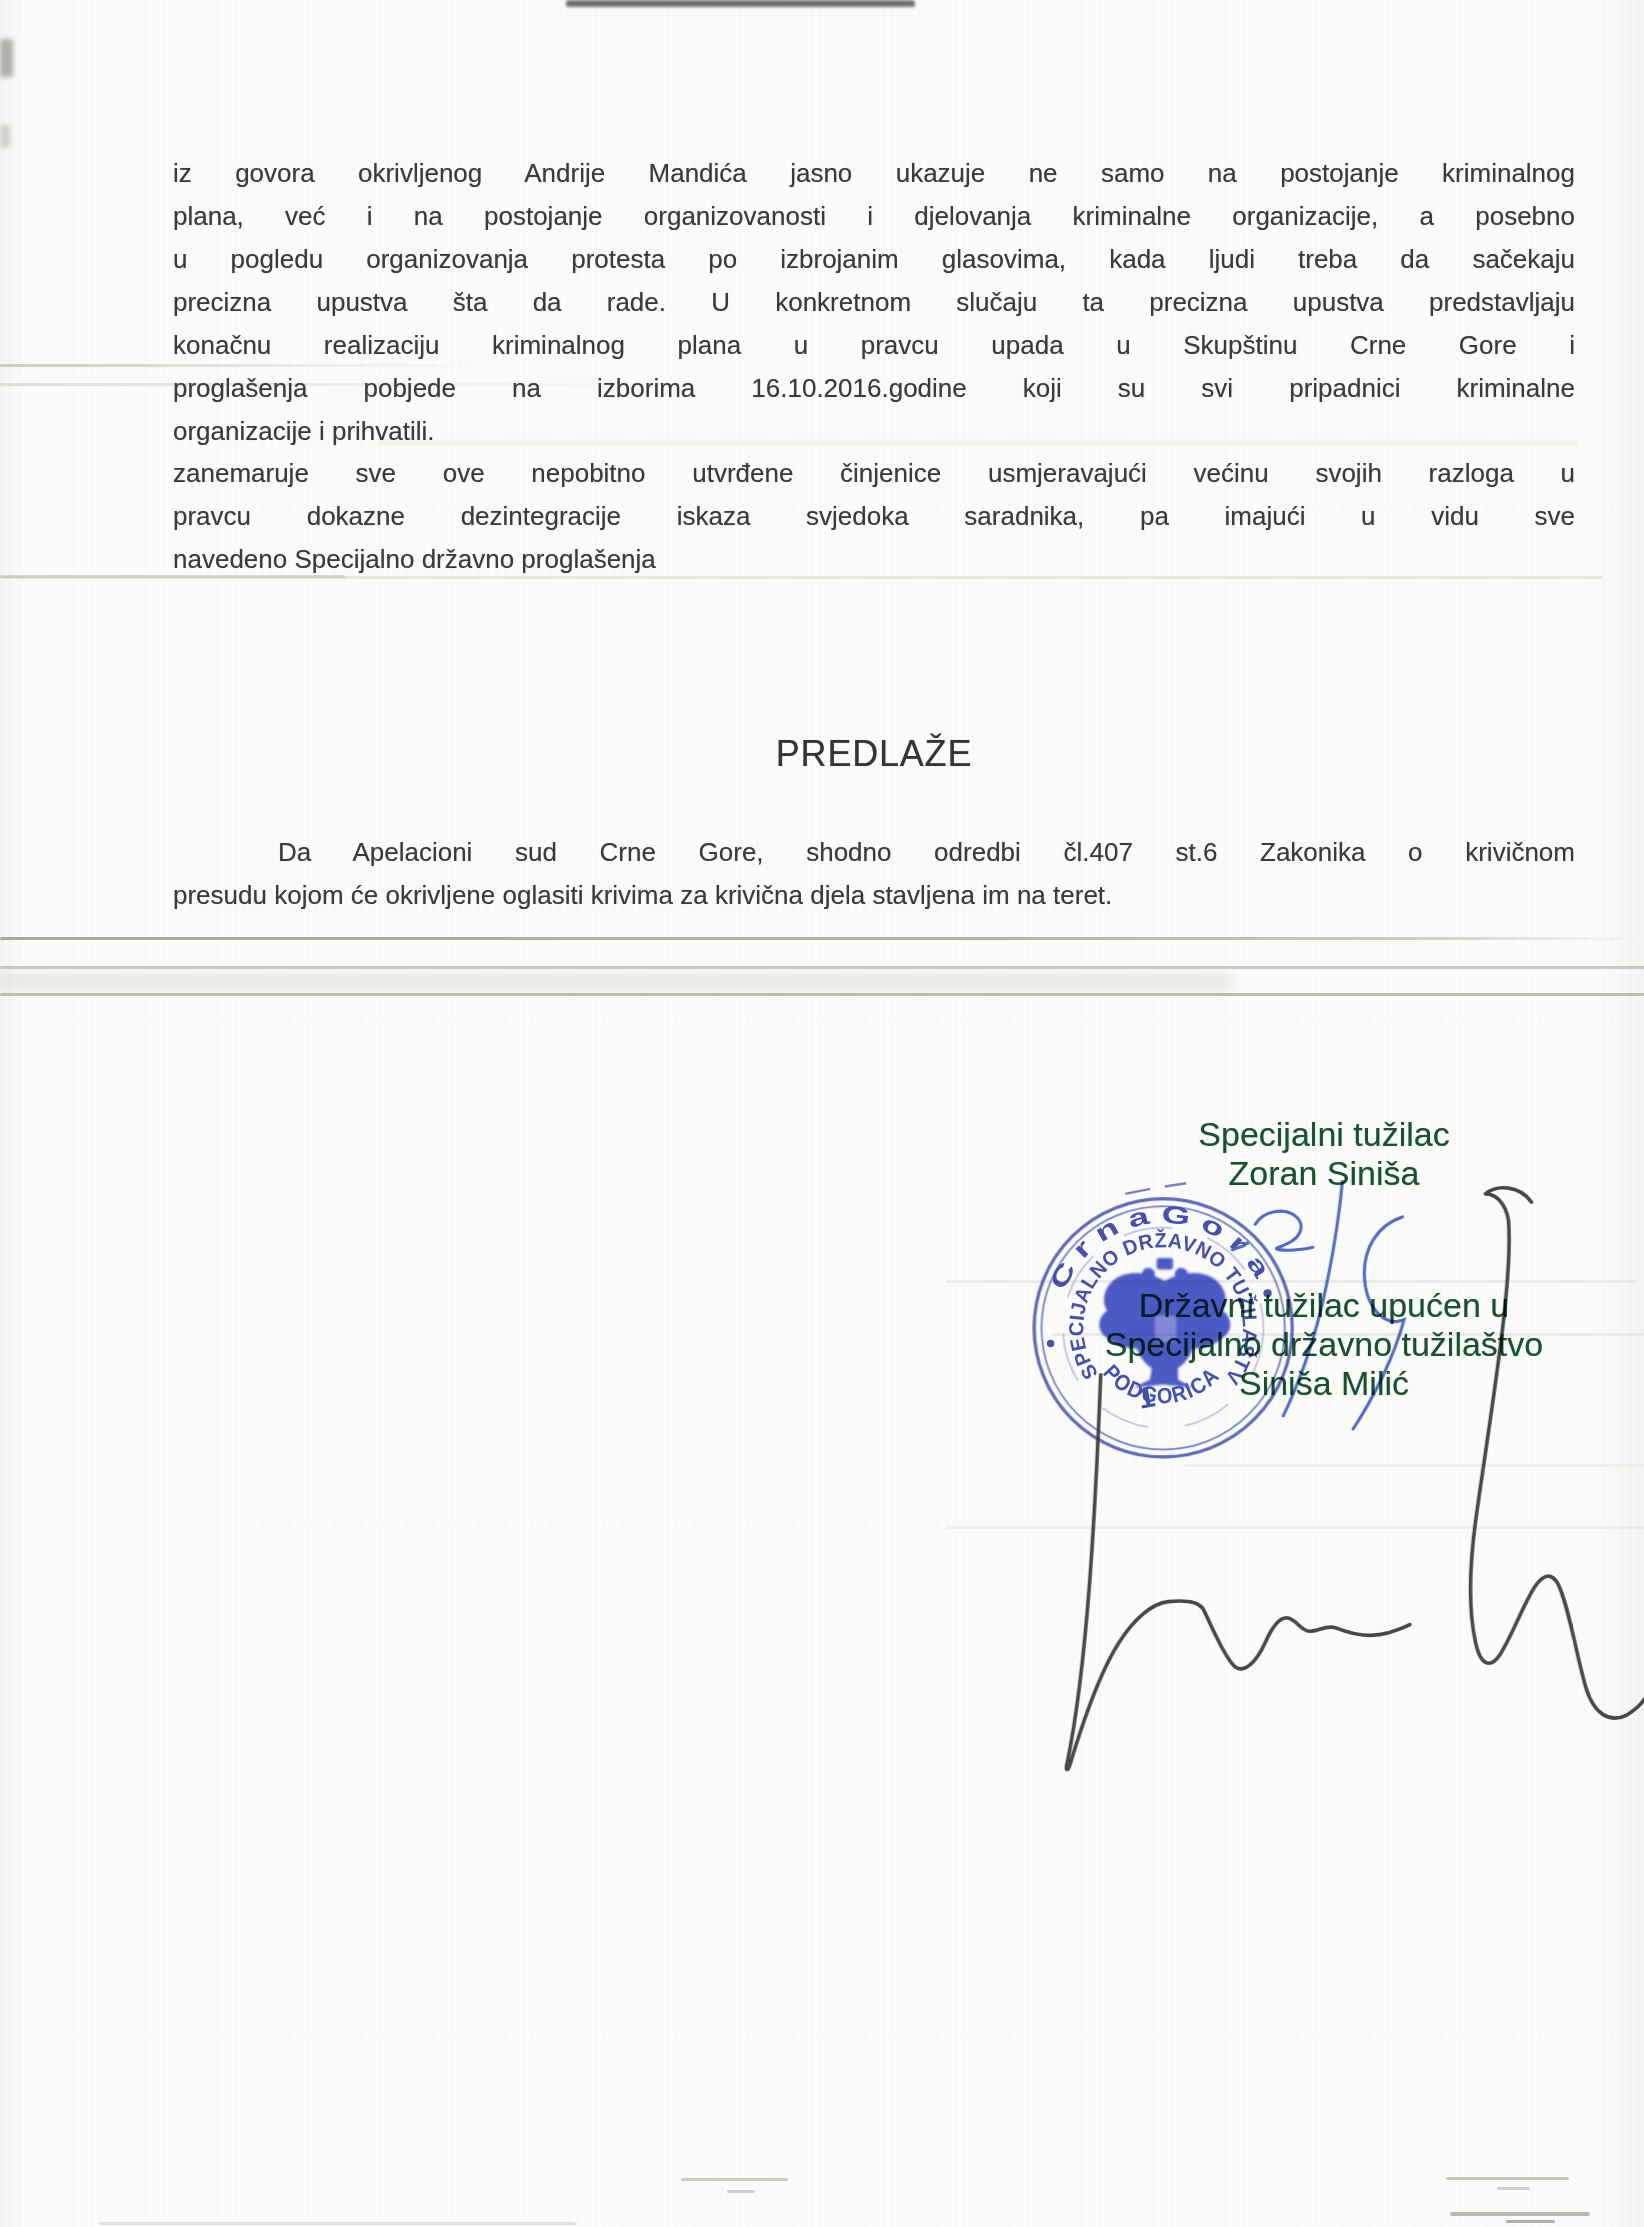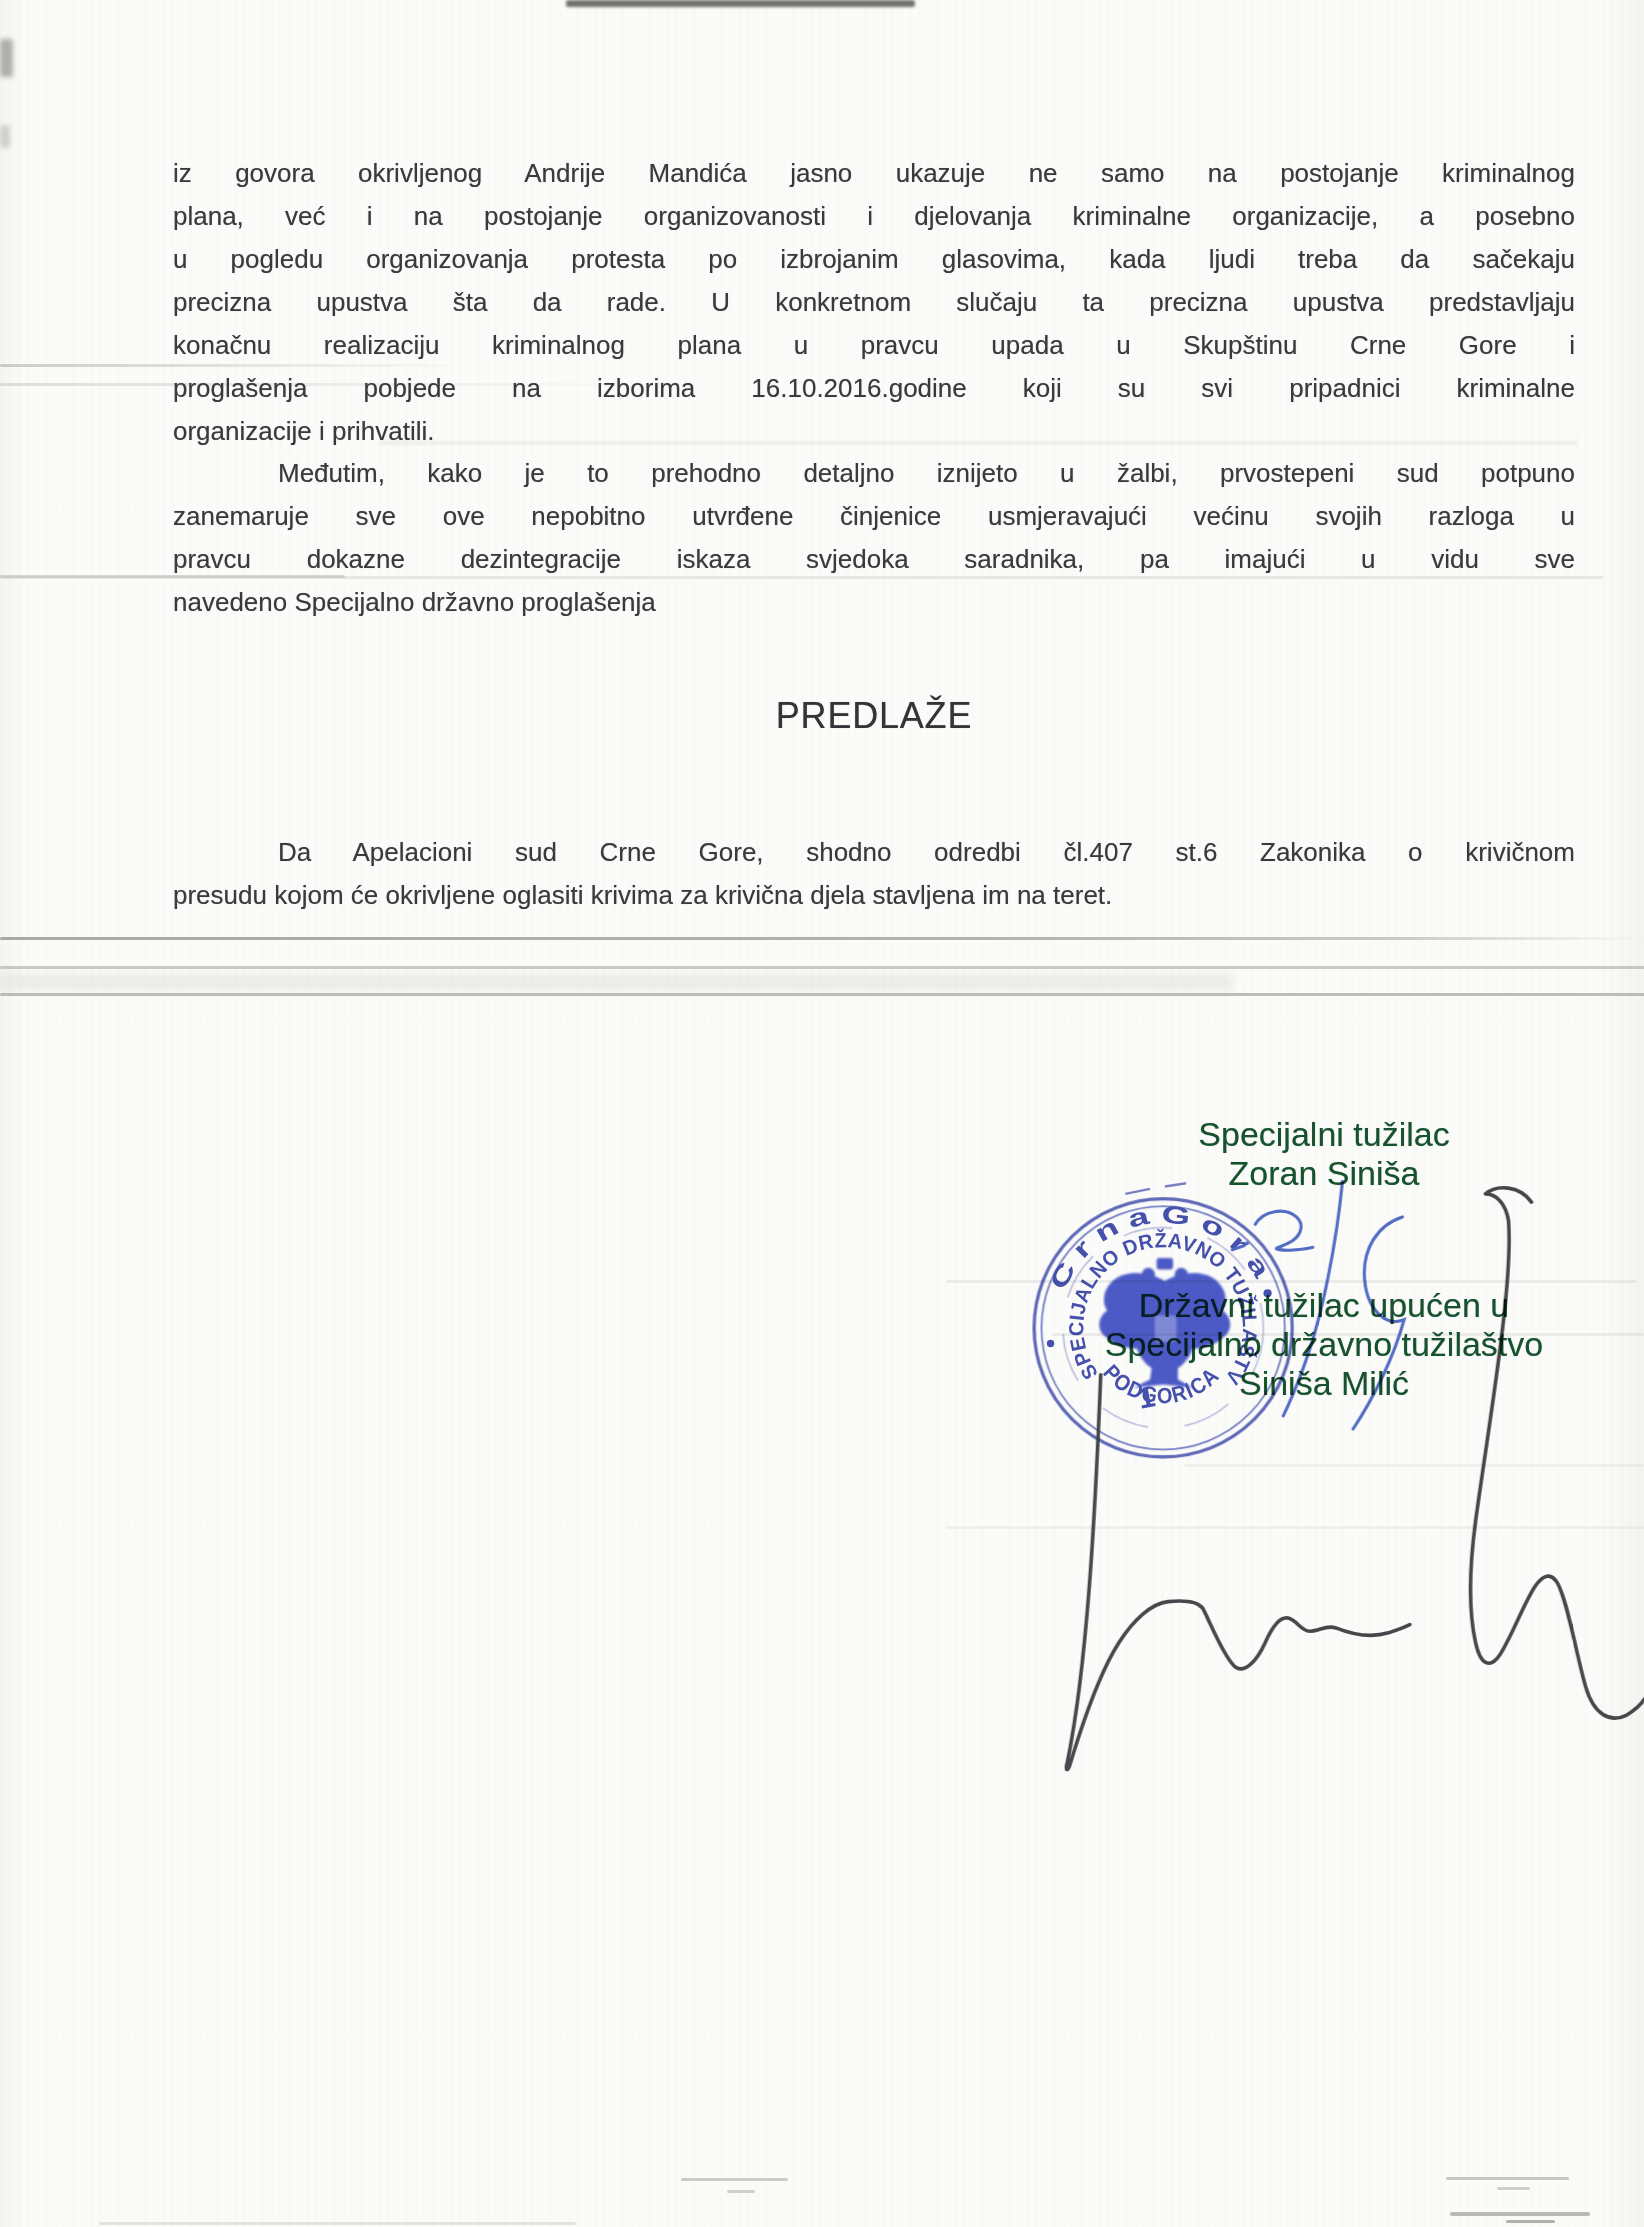--- a/index.html
+++ b/index.html
@@ -70,26 +70,25 @@
     <div class="para" style="top:152px;">
         <div class="line">iz govora okrivljenog Andrije Mandića jasno ukazuje ne samo na postojanje kriminalnog</div>
         <div class="line">plana, već i na postojanje organizovanosti i djelovanja kriminalne organizacije, a posebno</div>
         <div class="line">u pogledu organizovanja protesta po izbrojanim glasovima, kada ljudi treba da sačekaju</div>
         <div class="line">precizna upustva šta da rade. U konkretnom slučaju ta precizna upustva predstavljaju</div>
         <div class="line">konačnu realizaciju kriminalnog plana u pravcu upada u Skupštinu Crne Gore i</div>
         <div class="line">proglašenja pobjede na izborima 16.10.2016.godine koji su svi pripadnici kriminalne</div>
         <div class="line last">organizacije i prihvatili.</div>
       </div>
     <div class="para" style="top:452px;">
-        <div class="line indent">Međutim, kako je to prehodno detaljno iznijeto u žalbi, prvostepeni sud potpuno</div>
         <div class="line">zanemaruje sve ove nepobitno utvrđene činjenice usmjeravajući većinu svojih razloga u</div>
         <div class="line">pravcu dokazne dezintegracije iskaza svjedoka saradnika, pa imajući u vidu sve</div>
         <div class="line last">navedeno Specijalno državno proglašenja</div>
       </div>
-    <div class="heading" style="top:695px;">PREDLAŽE</div>
+    <div class="heading" style="top:733px;">PREDLAŽE</div>
     <div class="para" style="top:831px;">
         <div class="line indent">Da Apelacioni sud Crne Gore, shodno odredbi čl.407 st.6 Zakonika o krivičnom</div>
         <div class="line last">presudu kojom će okrivljene oglasiti krivima za krivična djela stavljena im na teret.</div>
       </div>
   </div>
 
   <div class="sig" style="left:1094px;top:1115px;width:460px;">
     <div>Specijalni tužilac</div>
     <div>Zoran Siniša</div>
   </div>

